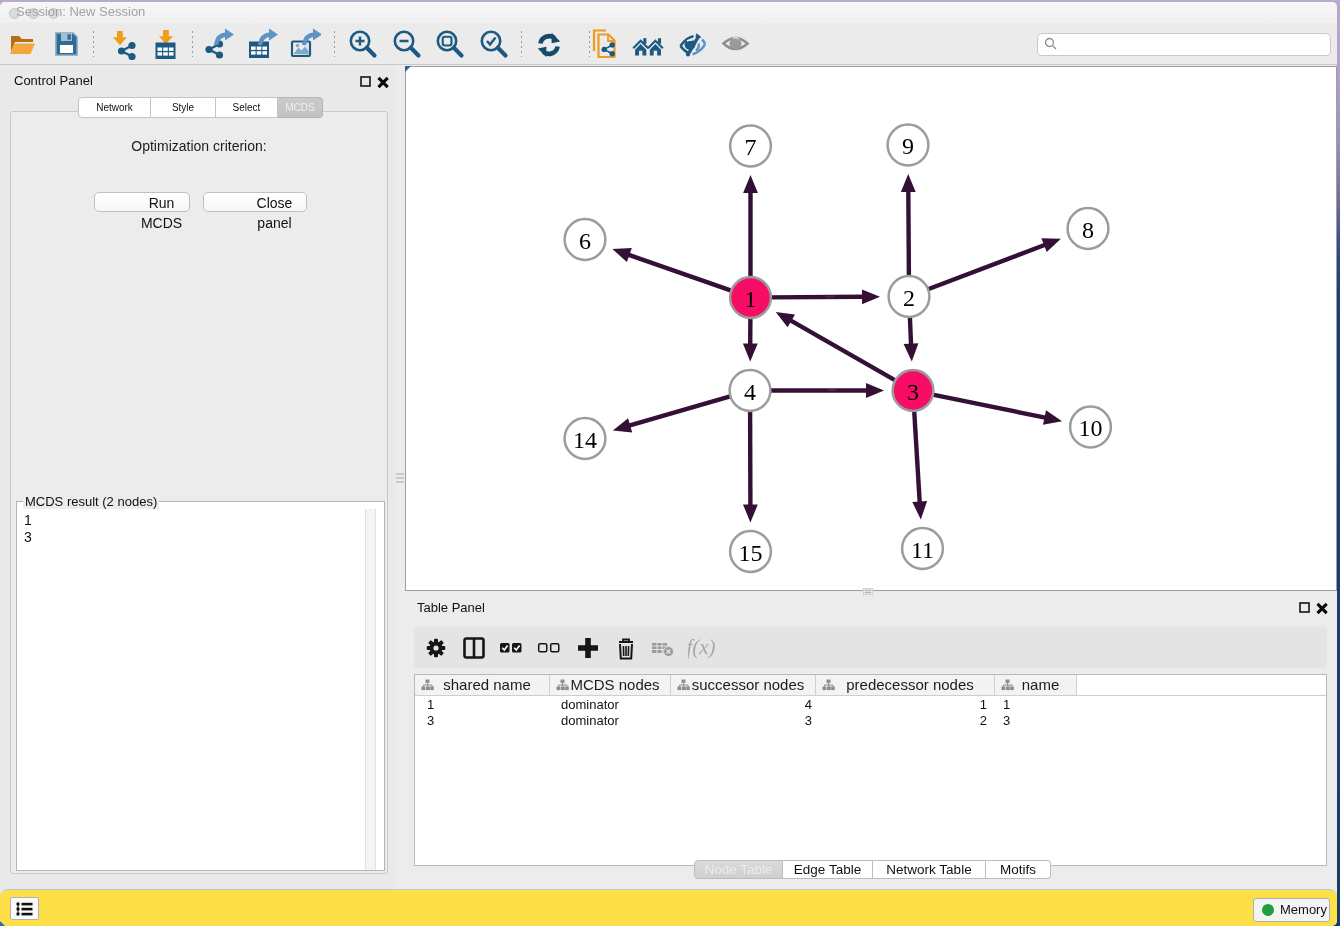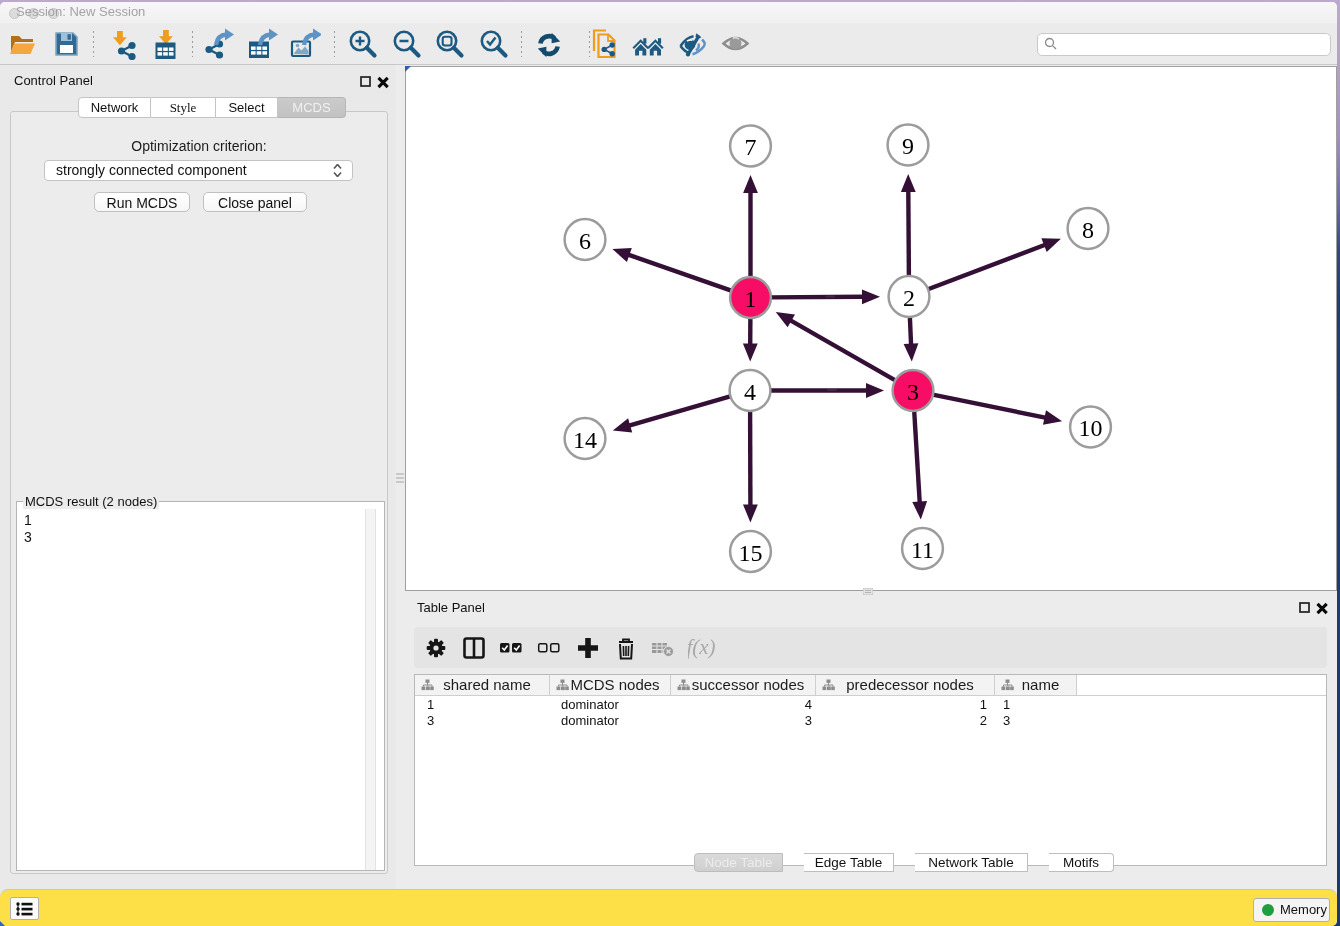--- a/index.html
+++ b/index.html
@@ -19,33 +19,33 @@
   #toolbar{position:absolute;left:0;top:21px;width:100%;height:41px;background:#ebebeb;
       border-bottom:1px solid #c9c9c9;}
   .tbi{position:absolute;top:5px;}
   .tsep{position:absolute;top:8px;height:26px;width:1px;
      background-image:repeating-linear-gradient(180deg,#9b9b9b 0 2px,transparent 2px 5px);}
   
   #cpanel{position:absolute;left:0;top:62px;width:395px;height:827px;background:#e9e9e9;border-top:1px solid #c6c6c6;}
   #cp-title{position:absolute;left:14px;top:8px;font-size:13px;color:#111;}
   .tabrow{position:absolute;display:flex;z-index:3;}
   .tab{box-sizing:border-box;height:21px;background:#fff;border:1px solid #c4c4c4;border-left:none;
-       font-size:13px;color:#111;text-align:center;line-height:19px;}
+       font-size:10px;color:#111;text-align:center;line-height:19px;}
   .tab.first{border-left:1px solid #c4c4c4;border-radius:4px 0 0 4px;}
   .tab.last{border-radius:0 4px 4px 0;}
   .tab.sel{background:linear-gradient(180deg,#cbcbcb,#c2c2c2);color:#f0f0f0;border-color:#b5b5b5;}
   #cp-pane{position:absolute;left:10px;top:46px;width:376px;height:761px;background:#ececec;
        border:1px solid #c8c8c8;border-radius:3px;}
   #optlabel{position:absolute;left:0;top:26px;width:100%;text-align:center;font-size:14px;color:#1c1c1c;}
   #dropdown{position:absolute;left:33px;top:48px;width:296px;height:19px;background:#fff;
        border:1px solid #c3c3c3;border-radius:4px;font-size:14px;color:#111;line-height:19px;
        padding-left:11px;box-sizing:content-box;}
   .btn{position:absolute;height:20px;background:linear-gradient(180deg,#ffffff,#f6f6f6);
        border:1px solid #c0c0c0;border-radius:5px;font-size:14px;color:#111;
-       text-align:center;line-height:20px;box-sizing:border-box;}
+       text-align:center;line-height:20px;box-sizing:border-box;padding-left:39px;}
   #groupbox{position:absolute;left:5px;top:389px;width:367px;height:368px;
       border:1px solid #b5b5b5;background:#fff;}
   #grouplabel{position:absolute;left:6px;top:-8px;background:#ececec;padding:0 2px;font-size:13px;color:#111;z-index:2;}
   #mcdslist{position:absolute;left:0px;top:7px;right:0px;bottom:0px;background:#fff;
       font-size:14px;color:#111;}
   #mcdsscroll{position:absolute;right:8px;top:0px;width:9px;height:100%;background:#f4f4f4;
       border-left:1px solid #e2e2e2;border-right:1px solid #e2e2e2;}
   
   #netwin{position:absolute;left:405px;top:64px;width:932px;height:525px;
       border:1px solid #9f9f9f;box-sizing:border-box;background:#fff;}
@@ -240,32 +240,26 @@
   </div>
 
   <div id="cpanel">
     <div id="cp-title">Control Panel</div>
     <div style="position:absolute;left:359px;top:10px;"><svg width="32" height="14" viewBox="0 0 32 14">
       <rect x="2" y="2" width="9" height="9" fill="none" stroke="#222" stroke-width="1.7"></rect>
       <path d="M19.5 2.8 L28.7 12.2 M28.7 2.8 L19.5 12.2" stroke="#0a0a0a" stroke-width="3.1"></path>
     </svg></div>
     <div class="tabrow" style="left:78px;top:32px;">
       <div class="tab first" style="width:73px;">Network</div>
-      <div class="tab" style="width:65px;font-family:Liberation Serif, serif;">Style</div>
+      <div class="tab" style="width:65px;">Style</div>
       <div class="tab" style="width:62px;">Select</div>
-      <div class="tab last sel" style="width:68px;text-align:center;">MCDS</div>
+      <div class="tab last sel" style="width:45px;text-align:center;">MCDS</div>
     </div>
     <div id="cp-pane">
       <div id="optlabel">Optimization criterion:</div>
-      <div id="dropdown">strongly connected component
-        <svg width="9" height="13" style="position:absolute;right:10px;top:3px;" viewBox="0 0 9 13">
-          <path d="M1 4.5 L4.5 0.5 L8 4.5" fill="none" stroke="#555" stroke-width="1.6"></path>
-          <path d="M1 8.5 L4.5 12.5 L8 8.5" fill="none" stroke="#555" stroke-width="1.6"></path>
-        </svg>
-      </div>
       <div class="btn" style="left:83px;top:80px;width:96px;">Run MCDS</div>
       <div class="btn" style="left:192px;top:80px;width:104px;">Close panel</div>
       <div id="groupbox">
         <div id="grouplabel">MCDS result (2 nodes)</div>
         <div id="mcdslist">
           <div style="padding:3px 0 0 7px;">1</div>
           <div style="padding:1px 0 0 7px;">3</div>
           <div id="mcdsscroll"></div>
         </div>
       </div>
@@ -445,21 +439,21 @@
       <div class="td" style="left:146px;top:22px;">dominator</div>
       <div class="td" style="left:256px;top:22px;width:141px;text-align:right;">4</div>
       <div class="td" style="left:401px;top:22px;width:171px;text-align:right;">1</div>
       <div class="td" style="left:588px;top:22px;">1</div>
       <div class="td" style="left:12px;top:38px;">3</div>
       <div class="td" style="left:146px;top:38px;">dominator</div>
       <div class="td" style="left:256px;top:38px;width:141px;text-align:right;">3</div>
       <div class="td" style="left:401px;top:38px;width:171px;text-align:right;">2</div>
       <div class="td" style="left:588px;top:38px;">3</div>
     </div>
-    <div class="tabrow" style="left:289px;top:257px;gap:21px;">
+    <div class="tabrow" style="left:289px;top:264px;">
       <div class="ttab first" style="width:89px;background:linear-gradient(180deg,#dadada,#cfcfcf);color:#ececec;border-left:1px solid #bdbdbd;border-radius:4px 0 0 4px;">Node Table</div>
       <div class="ttab" style="width:90px;">Edge Table</div>
       <div class="ttab" style="width:113px;">Network Table</div>
       <div class="ttab" style="width:65px;border-radius:0 4px 4px 0;">Motifs</div>
     </div>
   </div>
 
   <div id="statusbar">
     <div style="position:absolute;left:10px;top:7px;width:27px;height:21px;background:#fbfbfb;
        border:1px solid #b0b0b0;border-radius:2px;">

